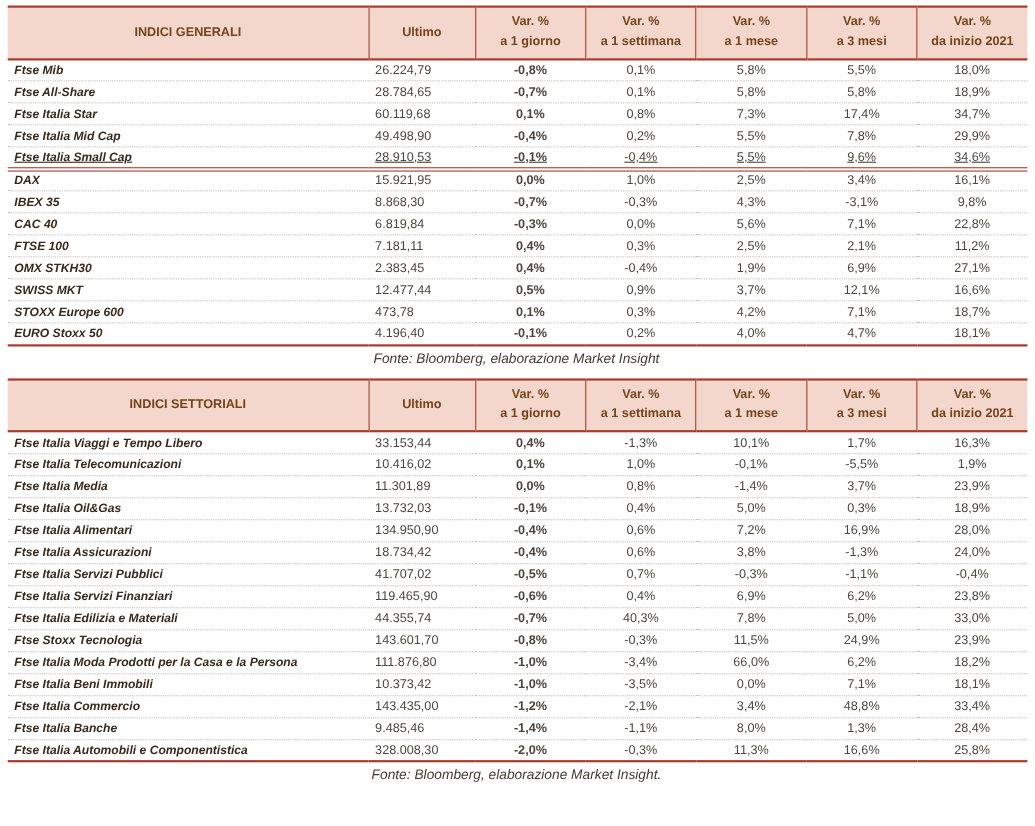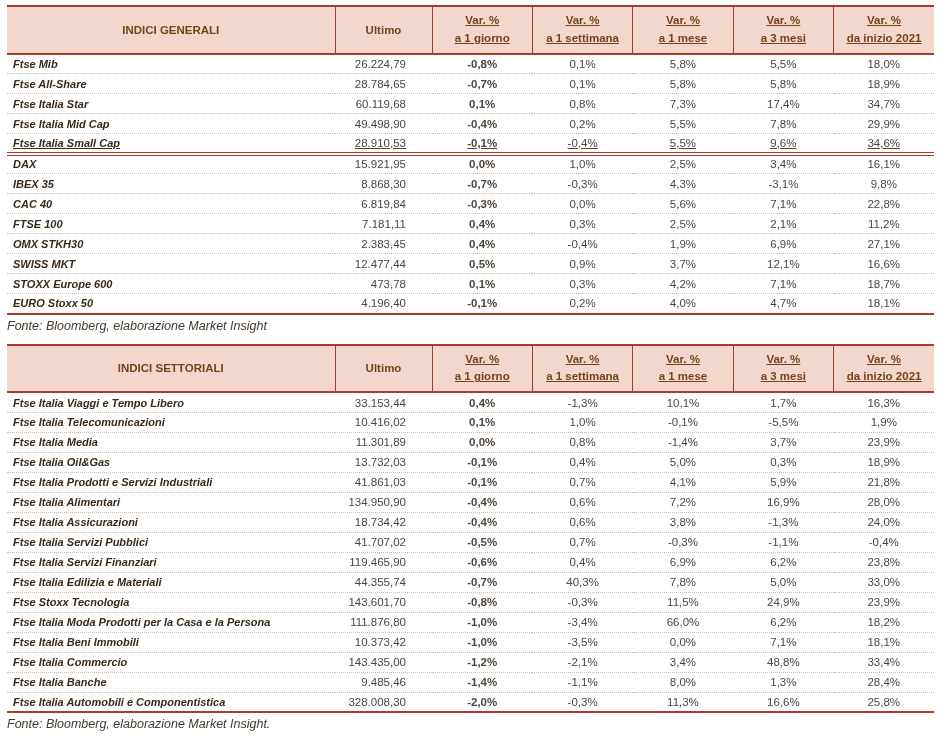--- a/index.html
+++ b/index.html
@@ -22,48 +22,48 @@
     border-top: 2px solid var(--rule, #a63c2e);
     border-bottom: 2px solid var(--rule, #a63c2e);
     font-size: 11.5px;
     font-weight: bold;
     text-align: center;
     vertical-align: middle;
     padding: 5px 2px;
     height: 47px;
   }
   thead th + th { border-left: 1px solid var(--rule, #a63c2e); }
-  thead th .l1, thead th .l2 { display: block; line-height: 1.55; text-decoration: underline; }
+  thead th .l1, thead th .l2 { display: block; line-height: 1.55; }
 
   tbody td {
     font-size: 11.5px;
     color: var(--value-text, #4e453d);
     padding: 2px 6px;
     height: 20px;
     border-bottom: 1px dotted var(--dotted, #c4beb8);
     white-space: nowrap;
     overflow: hidden;
     vertical-align: middle;
   }
   tbody td.label {
     font-weight: bold;
     font-style: italic;
     font-size: 11px;
     color: var(--label-text, #39291b);
     text-align: left;
   }
-  tbody td.ultimo { text-align: right; padding-right: 26px; }
+  tbody td.ultimo { text-align: left; padding-right: 26px; }
   tbody td.var    { text-align: center; }
   tbody td.var.bold { font-weight: bold; }
 
   tbody tr.section-end td { border-bottom: 4px double var(--rule, #a63c2e); text-decoration: underline; }
   tbody tr:last-child td  { border-bottom: 2px solid var(--rule, #a63c2e); margin-top: 24px; }
 
   .footer {
-    text-align: left;
+    text-align: center;
     font-style: italic;
     font-size: 12.5px;
     color: var(--footer-text, #453a30);
     padding: 4px 2px 2px 0;
     margin-bottom: 9px;
   }
   .footer:last-of-type { margin-bottom: 0; }
 </style>
 </head>
 <body>
@@ -295,29 +295,20 @@
         <tr>
           <td class="label">Ftse Italia Oil&amp;Gas</td>
           <td class="ultimo">13.732,03</td>
           <td class="var bold">-0,1%</td>
           <td class="var">0,4%</td>
           <td class="var">5,0%</td>
           <td class="var">0,3%</td>
           <td class="var">18,9%</td>
         </tr>
         <tr>
-          <td class="label">Ftse Italia Prodotti e Servizi Industriali</td>
-          <td class="ultimo">41.861,03</td>
-          <td class="var bold">-0,1%</td>
-          <td class="var">0,7%</td>
-          <td class="var">4,1%</td>
-          <td class="var">5,9%</td>
-          <td class="var">21,8%</td>
-        </tr>
-        <tr>
           <td class="label">Ftse Italia Alimentari</td>
           <td class="ultimo">134.950,90</td>
           <td class="var bold">-0,4%</td>
           <td class="var">0,6%</td>
           <td class="var">7,2%</td>
           <td class="var">16,9%</td>
           <td class="var">28,0%</td>
         </tr>
         <tr>
           <td class="label">Ftse Italia Assicurazioni</td>

